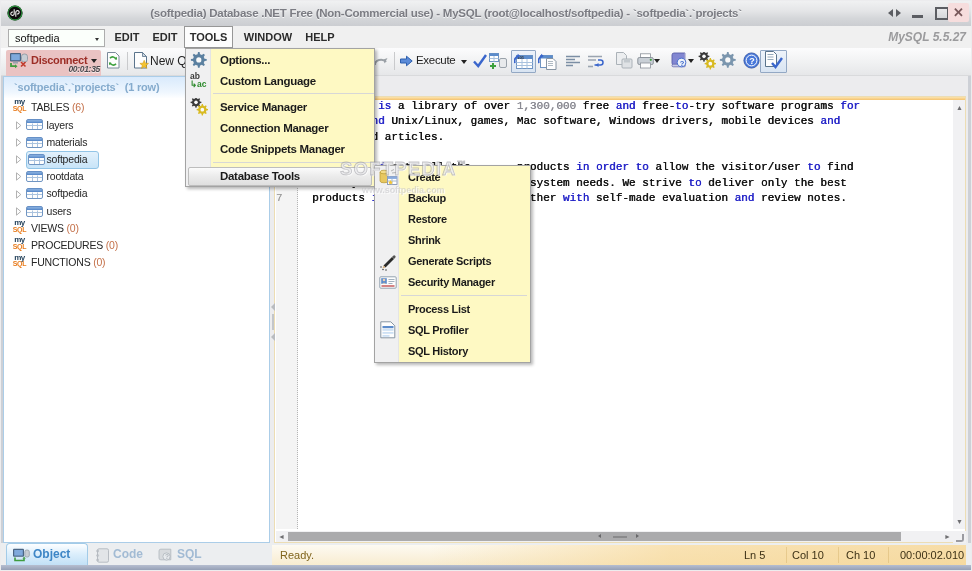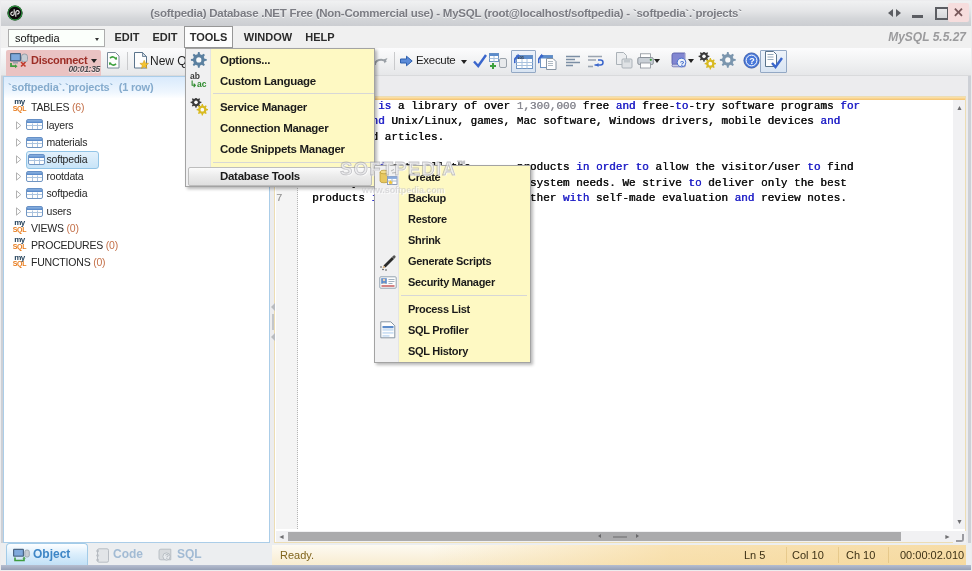--- a/index.html
+++ b/index.html
@@ -23,21 +23,21 @@
   
   #toolbar{left:1px;top:48px;width:970px;height:27px;background:linear-gradient(#fcfcfd,#f0f1f2 55%,#e6e7e9);border-bottom:1px solid #d9dadc;}
   .tsep{top:52px;width:1px;height:18px;background:#c9cacc;}
   #btn-disc{left:6px;top:50px;width:95px;height:29px;background:#eac3c3;border-radius:2px;}
   #btn-disc .txt{position:absolute;left:25px;top:3.5px;font-size:11px;font-weight:bold;letter-spacing:-0.3px;color:#9c2d26;}
   #btn-disc .arr{position:absolute;right:4px;top:9px;width:0;height:0;border-left:3.5px solid transparent;border-right:3.5px solid transparent;border-top:4px solid #222;}
   #timer{left:0px;top:63.5px;width:100px;text-align:right;font-size:8.5px;font-weight:bold;font-style:italic;letter-spacing:-0.3px;color:#4a4a4e;text-shadow:0 1px 1px rgba(255,255,255,.8);}
   .tbtxt{font-size:12px;color:#222;}
   
   #sidebar{left:3px;top:76px;width:267px;height:467px;background:#fff;border:1px solid #abcdE8;box-sizing:border-box;}
-  #sb-head{left:0;top:0;width:265px;height:21px;background:linear-gradient(#d9eafc,#eef6fe 70%,#fdfeff);font-size:11px;font-weight:bold;letter-spacing:-0.2px;color:#85abcd;line-height:20px;padding-left:4px;white-space:nowrap;}
+  #sb-head{left:0;top:0;width:265px;height:21px;background:linear-gradient(#d9eafc,#eef6fe 70%,#fdfeff);font-size:11px;font-weight:bold;letter-spacing:-0.2px;color:#85abcd;line-height:20px;padding-left:10px;white-space:nowrap;}
   .trow{left:0;width:265px;height:17px;font-size:10.5px;letter-spacing:-0.2px;color:#262626;line-height:17px;white-space:nowrap;}
   .tnum{color:#c4714a;}
   
   #editor{left:274px;top:96px;width:692px;height:447px;background:#fff;border:1px solid #ecddb4;box-sizing:border-box;}
   #ed-top{left:0;top:0;width:690px;height:3.2px;background:linear-gradient(#fce4ae,#f5c36f);}
   #gutter{left:1px;top:3px;width:21px;height:429px;background:#f4f4f4;border-right:1px dotted #b5b5b5;}
   #gutnum{left:0.5px;top:1.8px;width:7px;font-family:"Liberation Mono",monospace;font-size:11px;color:#8f8f8f;text-align:right;line-height:15.4px;white-space:pre;}
   #code{left:37px;top:1.8px;font-family:"Liberation Mono",monospace;font-size:11px;font-weight:normal;line-height:15.4px;color:#111;white-space:pre;text-shadow:0.4px 0 0 currentColor;}
   #code .k{color:#2424c8;}
   #code .n{color:#8a8a92;}

